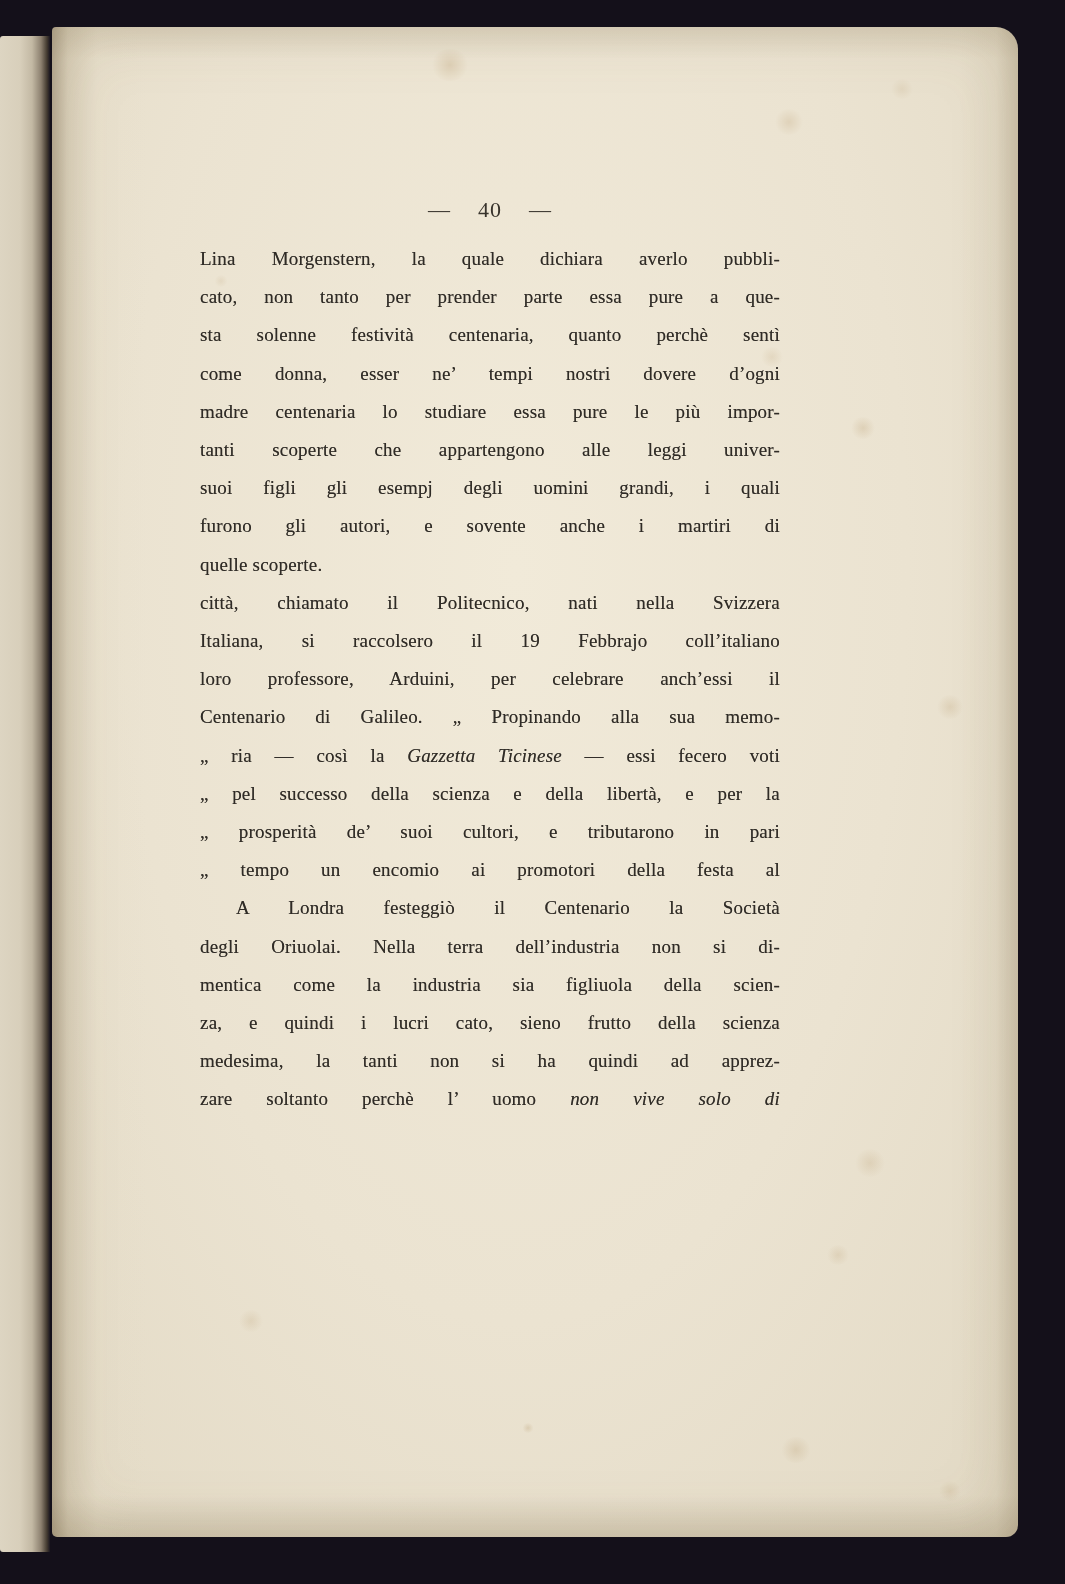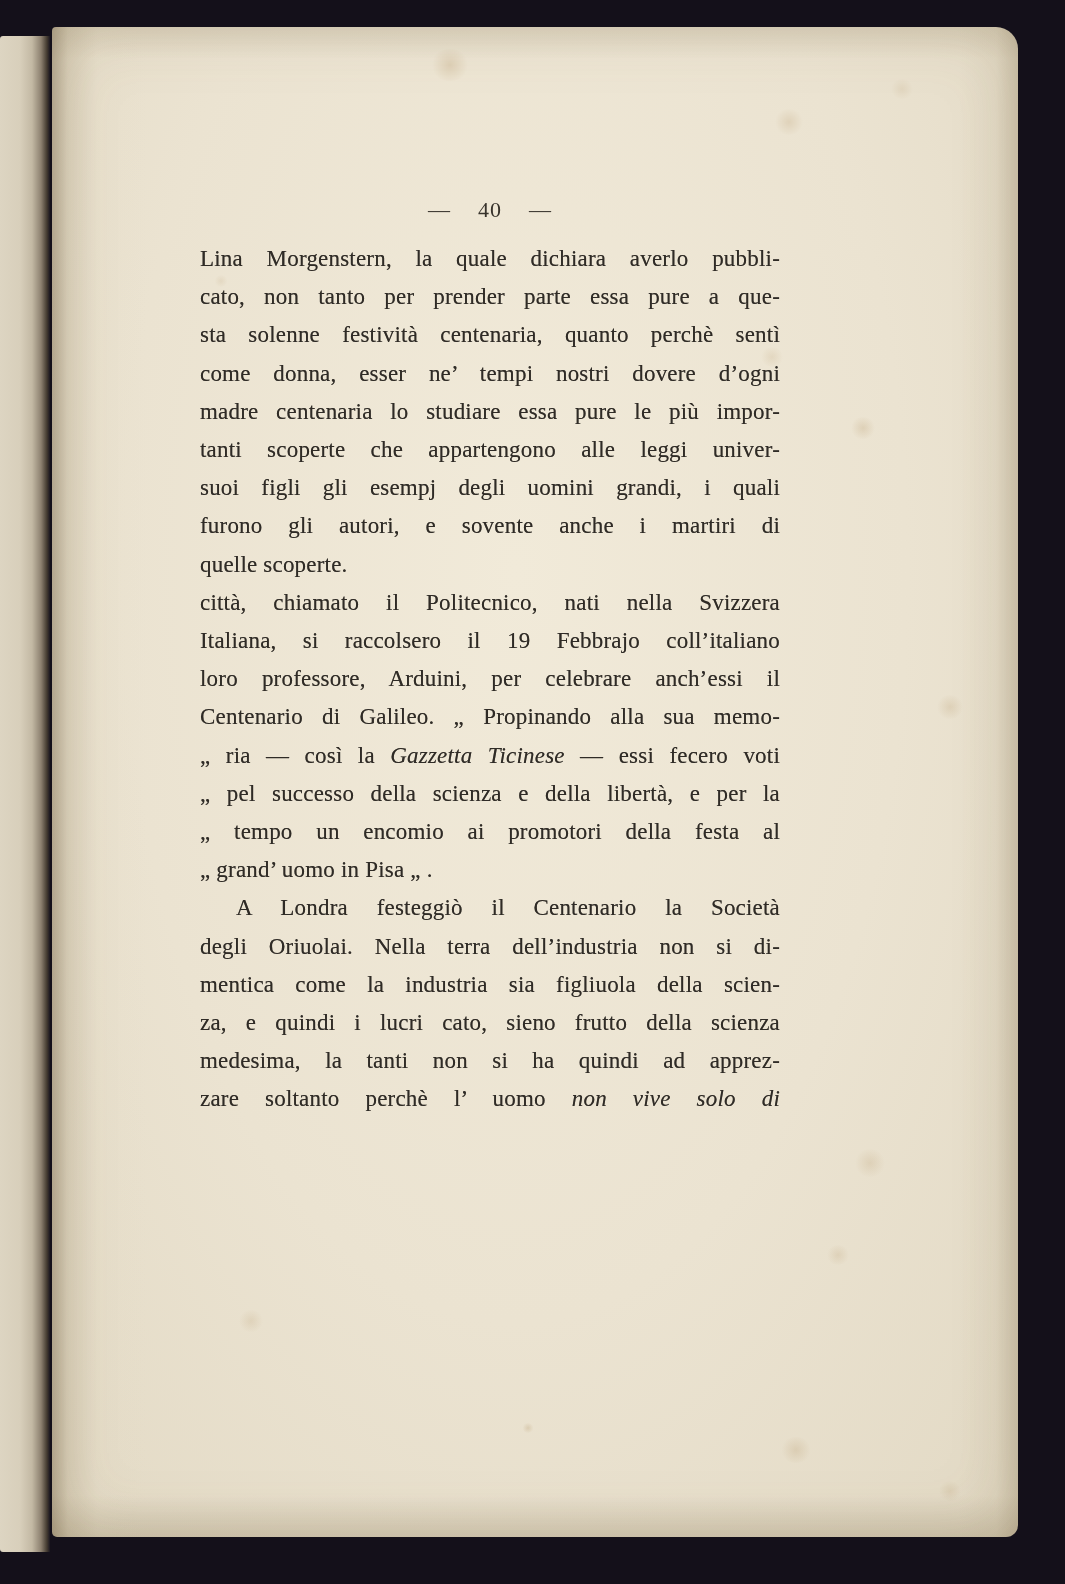--- a/index.html
+++ b/index.html
@@ -55,21 +55,21 @@
     font-size: 22px;
     color: #38332c;
     letter-spacing: 1px;
   }
 
   .text-block {
     position: absolute;
     top: 213px;
     left: 148px;
     width: 580px;
-    font-size: 23px;
+    font-size: 19px;
     line-height: 38.2px;
     color: #2f2b26;
     letter-spacing: 0.2px;
     text-shadow: 0 0 0.5px rgba(47,43,38,0.55);
   }
 
   .paragraph { margin: 0; }
 
   .line {
     text-align: justify;
@@ -127,22 +127,22 @@
           <div class="line"><span>furono gli autori, e sovente anche i martiri di</span></div>
           <div class="line last"><span>quelle scoperte.</span></div>
         </div>
         <div class="paragraph">
           <div class="line"><span>città, chiamato il Politecnico, nati nella Svizzera</span></div>
           <div class="line"><span>Italiana, si raccolsero il 19 Febbrajo coll’italiano</span></div>
           <div class="line"><span>loro professore, Arduini, per celebrare anch’essi il</span></div>
           <div class="line"><span>Centenario di Galileo. „ Propinando alla sua memo-</span></div>
           <div class="line"><span>„ ria — così la </span><span class="it">Gazzetta Ticinese</span><span> — essi fecero voti</span></div>
           <div class="line"><span>„ pel successo della scienza e della libertà, e per la</span></div>
+          <div class="line"><span>„ prosperità de’ suoi cultori, e tributarono in pari</span></div>
           <div class="line"><span>„ tempo un encomio ai promotori della festa al</span></div>
-          <div class="line last"><span>„ grand’ uomo in Pisa „ .</span></div>
         </div>
         <div class="paragraph">
           <div class="line indent"><span>A Londra festeggiò il Centenario la Società</span></div>
           <div class="line"><span>degli Oriuolai. Nella terra dell’industria non si di-</span></div>
           <div class="line"><span>mentica come la industria sia figliuola della scien-</span></div>
           <div class="line"><span>za, e quindi i lucri cato, sieno frutto della scienza</span></div>
           <div class="line"><span>medesima, la tanti non si ha quindi ad apprez-</span></div>
           <div class="line"><span>zare soltanto perchè l’ uomo </span><span class="it">non vive solo di</span></div>
         </div>
       </div>

